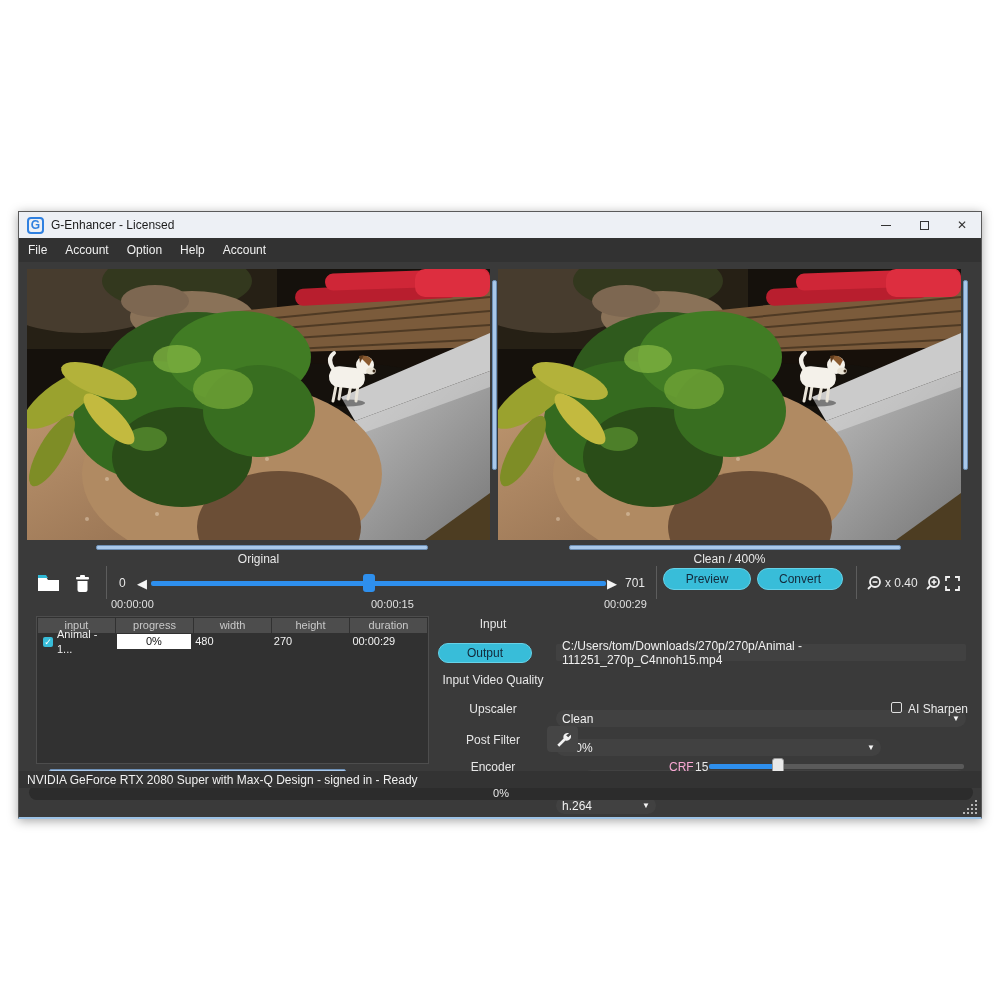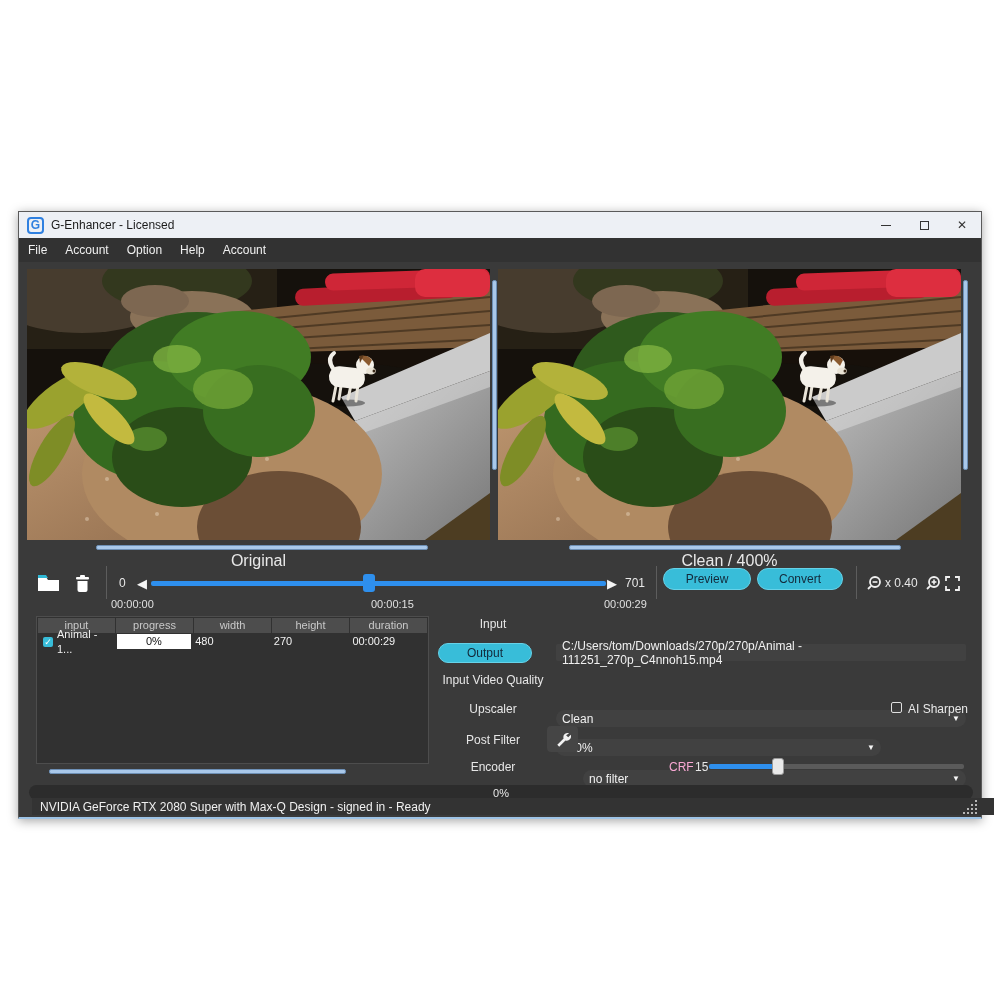--- a/index.html
+++ b/index.html
@@ -21,21 +21,21 @@
   .menubar{position:absolute;left:0;top:26px;width:100%;height:24px;background:#323232;
     display:flex;align-items:center;color:#f0f0f0;font-size:12px;}
   .menubar span{margin-left:9px;margin-right:9px;}
   
   .viewer{position:absolute;top:57px;width:463px;height:271px;background:#15110c;overflow:hidden;}
   .viewer.left{left:8px;} .viewer.right{left:479px;}
   .vscroll{position:absolute;top:68px;width:5px;height:190px;background:#a9c8ea;border:1px solid #6d8fb5;border-radius:2px;}
   .vscroll.left{left:473px;} .vscroll.right{left:944px;}
   .hscroll{position:absolute;top:333px;height:5px;width:332px;background:#a9c8ea;border:1px solid #6d8fb5;border-radius:2px;}
   .hscroll.left{left:77px;} .hscroll.right{left:550px;}
-  .vlabel{position:absolute;top:340px;width:463px;text-align:center;color:#e8e8e8;font-size:16px;}
+  .vlabel{position:absolute;top:340px;width:463px;text-align:center;color:#e8e8e8;font-size:12px;}
   .vlabel.left{left:8px;} .vlabel.right{left:479px;}
   
   .toolbar{position:absolute;left:0;top:356px;width:100%;height:30px;}
   .tb{position:absolute;top:0;height:30px;display:flex;align-items:center;}
   .vdiv{position:absolute;top:-2px;width:1px;height:33px;background:#5d5d5d;}
   .tlnum{color:#e8e8e8;font-size:12px;}
   .arrow{color:#f5f5f5;font-size:13px;line-height:1;}
   .track{position:absolute;left:132px;top:13px;width:455px;height:5px;background:#2e8fed;border-radius:2px;}
   .thumb{position:absolute;left:calc(48% - 6px);top:-7px;width:12px;height:18px;background:#2e8fed;border-radius:3px;}
   .pill{height:22px;border-radius:11px;background:#38bdd9;border:1px solid #66d2e8;color:#13293a;
@@ -62,22 +62,22 @@
   .obtn{position:absolute;left:419px;width:94px;height:20px;}
   .ckempty{width:11px;height:11px;border:1.5px solid #e0e0e0;border-radius:2px;background:transparent;}
   .wrenchbtn{position:absolute;left:528px;width:31px;height:26px;background:#454545;border-radius:4px;
     display:flex;align-items:center;justify-content:center;}
   .crfslider{position:absolute;left:690px;width:255px;height:5px;background:#5a5a5a;border-radius:2px;}
   .crffill{position:absolute;left:0;top:0;height:5px;width:27%;background:#2e8fed;border-radius:2px;}
   .crfthumb{position:absolute;left:calc(27% - 6px);top:-6px;width:12px;height:17px;background:#e9e9e9;border:1px solid #9a9a9a;border-radius:3px;}
   
   .overallbar{position:absolute;left:10px;top:573px;width:944px;height:15px;background:#2c2c2c;border-radius:8px;
     color:#e8e8e8;font-size:11px;display:flex;align-items:center;justify-content:center;}
-  .statusbar{position:absolute;left:0;top:586px;width:100%;height:17px;background:#333333;color:#f0f0f0;
-    font-size:12px;display:flex;align-items:center;padding-left:8px;margin-left:13px;}
+  .statusbar{position:absolute;left:0;top:559px;width:100%;height:17px;background:#333333;color:#f0f0f0;
+    font-size:12px;display:flex;align-items:center;padding-left:8px;}
   .grip{position:absolute;right:4px;bottom:3px;width:14px;height:14px;}
   .grip i{position:absolute;width:2px;height:2px;background:#b5b5b5;}
 </style>
 </head>
 <body>
 
 <svg width="0" height="0" style="position:absolute">
   <defs>
     <linearGradient id="concGrad" x1="0" y1="0" x2="1" y2="1">
       <stop offset="0" stop-color="#c6c6c6"></stop>

